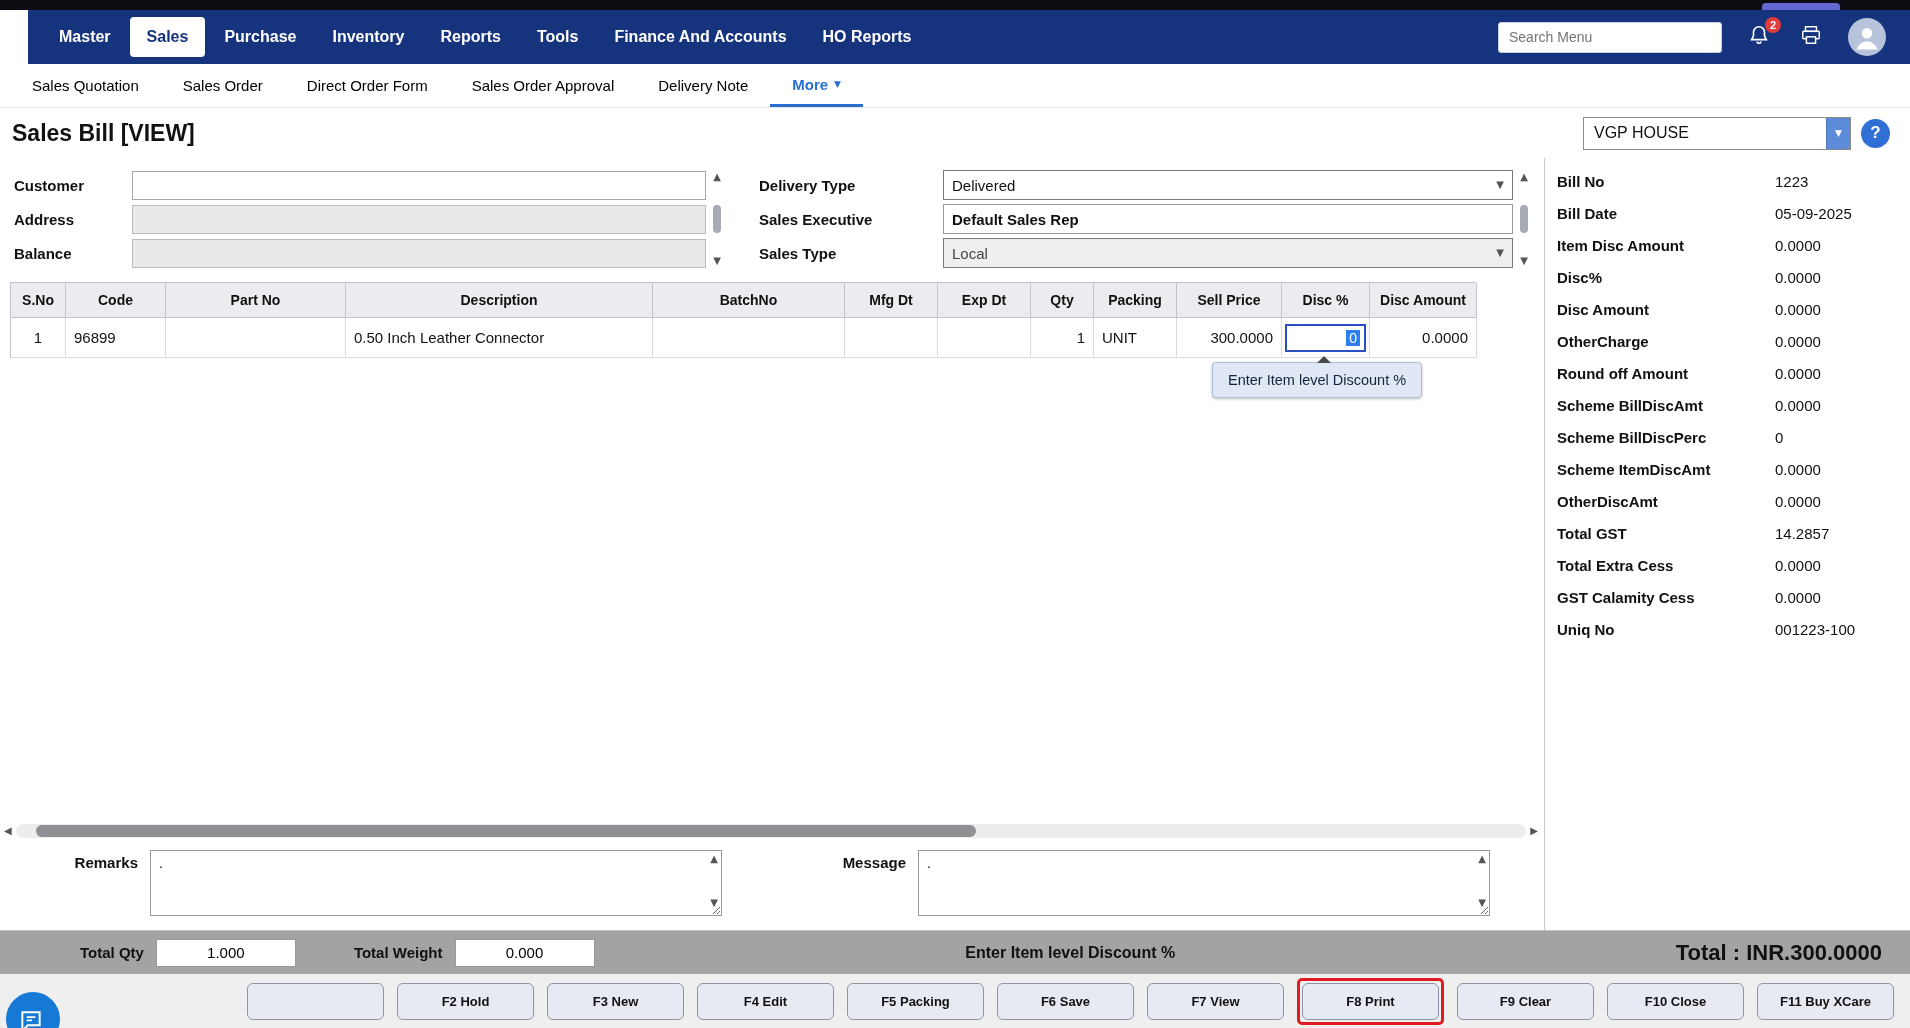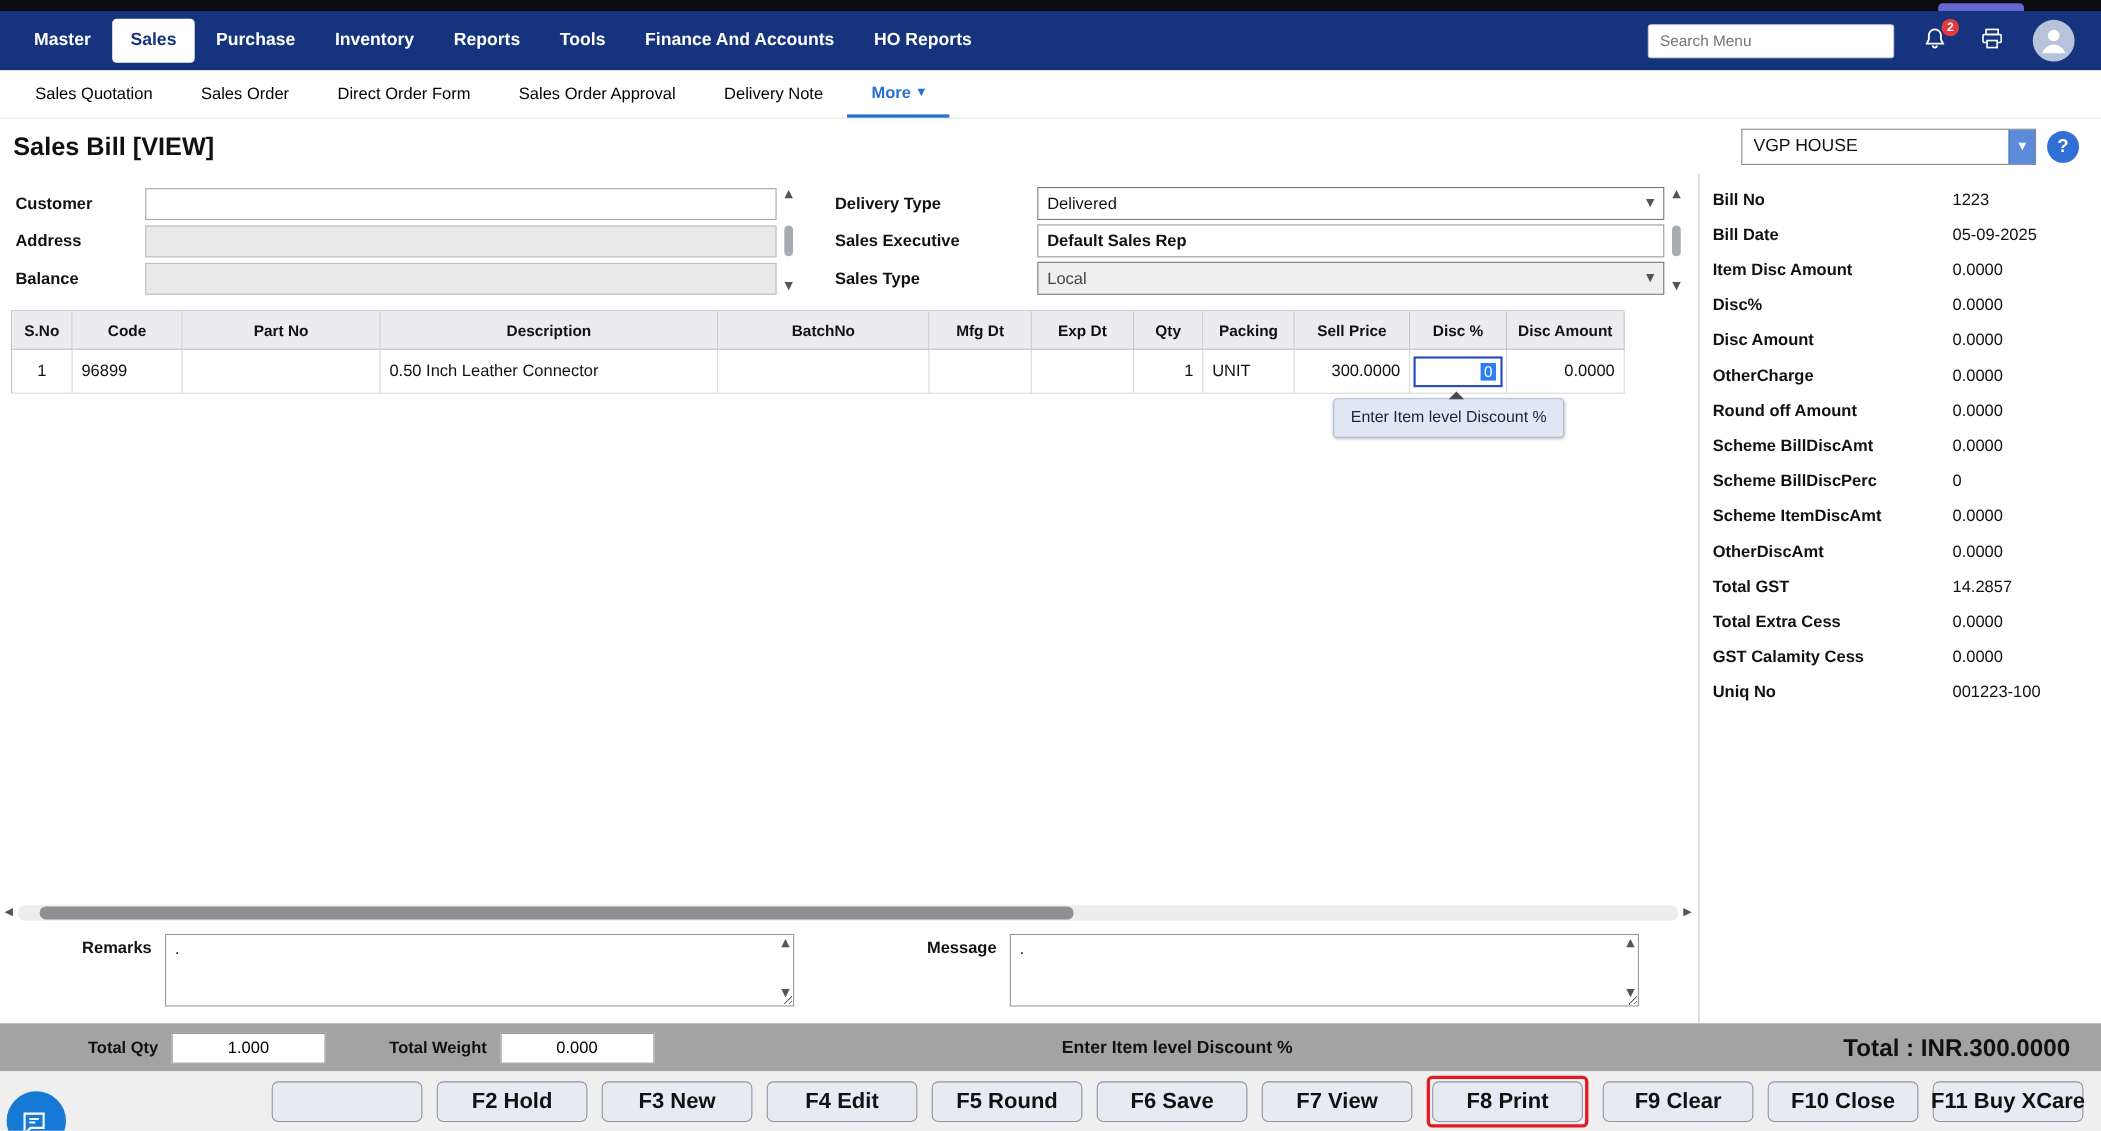--- a/index.html
+++ b/index.html
@@ -5,21 +5,21 @@
   * { box-sizing: border-box; margin: 0; padding: 0; }
   html,body { width:1910px; height:1028px; overflow:hidden; }
   body { font-family:"Liberation Sans", sans-serif; background:#fff; display:flex; flex-direction:column; position:relative; color:#111; }
   .arrowglyph { font-family:"DejaVu Sans", sans-serif; color:#555; font-size:10px; line-height:1; user-select:none; }
 
   
   .browser-strip { height:10px; background:#0c0c12; position:relative; flex:0 0 auto; }
   .strip-accent { position:absolute; right:70px; top:3px; width:78px; height:7px; background:#6468d2; border-radius:4px 4px 0 0; }
 
   
-  .topnav { height:54px; background:#16337e; display:flex; align-items:center; padding:0 14px; gap:2px; flex:0 0 auto; }
+  .topnav { height:54px; background:#16337e; display:flex; align-items:center; padding:0 14px; gap:2px; flex:0 0 auto;margin-left:28px; }
   .nav-item { color:#fff; font-weight:700; font-size:16px; padding:11px 17px; border-radius:4px; cursor:pointer; white-space:nowrap; }
   .nav-item.active { background:#fff; color:#16337e; }
   .topnav-right { margin-left:auto; display:flex; align-items:center; gap:22px; padding-right:10px; }
   .search-input { width:224px; height:31px; border:1px solid #c9cfdd; border-radius:3px; padding:0 10px; font-size:14px; font-family:inherit; }
   .icon-btn { position:relative; width:30px; height:30px; display:flex; align-items:center; justify-content:center; cursor:pointer; }
   .badge { position:absolute; top:-5px; right:-7px; background:#e23b3b; color:#fff; font-size:11px; border-radius:8px; min-width:16px; height:16px; line-height:16px; text-align:center; font-weight:700; }
   .avatar { width:38px; height:38px; border-radius:50%; background:#b7c3da; display:flex; align-items:flex-end; justify-content:center; overflow:hidden; cursor:pointer; }
 
   
   .subnav { height:44px; background:#fff; border-bottom:1px solid #e4e4e8; display:flex; align-items:stretch; padding:0 10px; flex:0 0 auto; }
@@ -100,21 +100,21 @@
   .totals-bar { height:44px; background:#a3a3a3; border-top:1px solid #c0c0c0; display:flex; align-items:center; padding:0 28px 0 80px; flex:0 0 auto; }
   .tq-label { font-size:15px; font-weight:700; margin-right:12px; white-space:nowrap; }
   .tq-input { width:140px; height:28px; border:1px solid #999; background:#fff; text-align:center; font-size:15px; font-family:inherit; }
   .sp-a { flex:1; } .sp-b { flex:1.35; }
   .gap-w { width:58px; }
   .status-text { font-size:16px; font-weight:700; white-space:nowrap; }
   .grand-total { font-size:22px; font-weight:700; white-space:nowrap; }
 
   
   .fnbar { height:54px; background:#efefef; display:flex; align-items:center; justify-content:flex-end; gap:13px; padding:0 16px; flex:0 0 auto; }
-  .fn-btn { width:137px; height:37px; background:#e8eaf3; border:1px solid #8e94a6; border-radius:6px; font-size:20px; font-weight:700; color:#111; display:flex; align-items:center; justify-content:center; cursor:pointer; white-space:nowrap; }
+  .fn-btn { width:137px; height:37px; background:#e8eaf3; border:1px solid #8e94a6; border-radius:6px; font-size:13px; font-weight:700; color:#111; display:flex; align-items:center; justify-content:center; cursor:pointer; white-space:nowrap; }
   .fn-highlight { border:3px solid #e01b24; border-radius:5px; padding:2px; display:flex; }
 
   
   .chat-fab { position:absolute; left:6px; bottom:-18px; width:54px; height:54px; border-radius:50%; background:#1779d6; display:flex; align-items:center; justify-content:flex-start; padding-top:8px; padding-left:12px; z-index:9; cursor:pointer; }
 </style>
 </head>
 <body>
 
 <div class="browser-strip">
   <div class="strip-accent"></div>
@@ -377,21 +377,21 @@
   <span class="status-text">Enter Item level Discount %</span>
   <span class="sp-b"></span>
   <span class="grand-total">Total : INR.300.0000</span>
 </div>
 
 <div class="fnbar">
   <button class="fn-btn"></button>
   <button class="fn-btn">F2 Hold</button>
   <button class="fn-btn">F3 New</button>
   <button class="fn-btn">F4 Edit</button>
-  <button class="fn-btn">F5 Round</button>
+  <button class="fn-btn">F5 Packing</button>
   <button class="fn-btn">F6 Save</button>
   <button class="fn-btn">F7 View</button>
   <span class="fn-highlight">
     <button class="fn-btn">F8 Print</button>
   </span>
   <button class="fn-btn">F9 Clear</button>
   <button class="fn-btn">F10 Close</button>
   <button class="fn-btn">F11 Buy XCare</button>
 </div>
 

